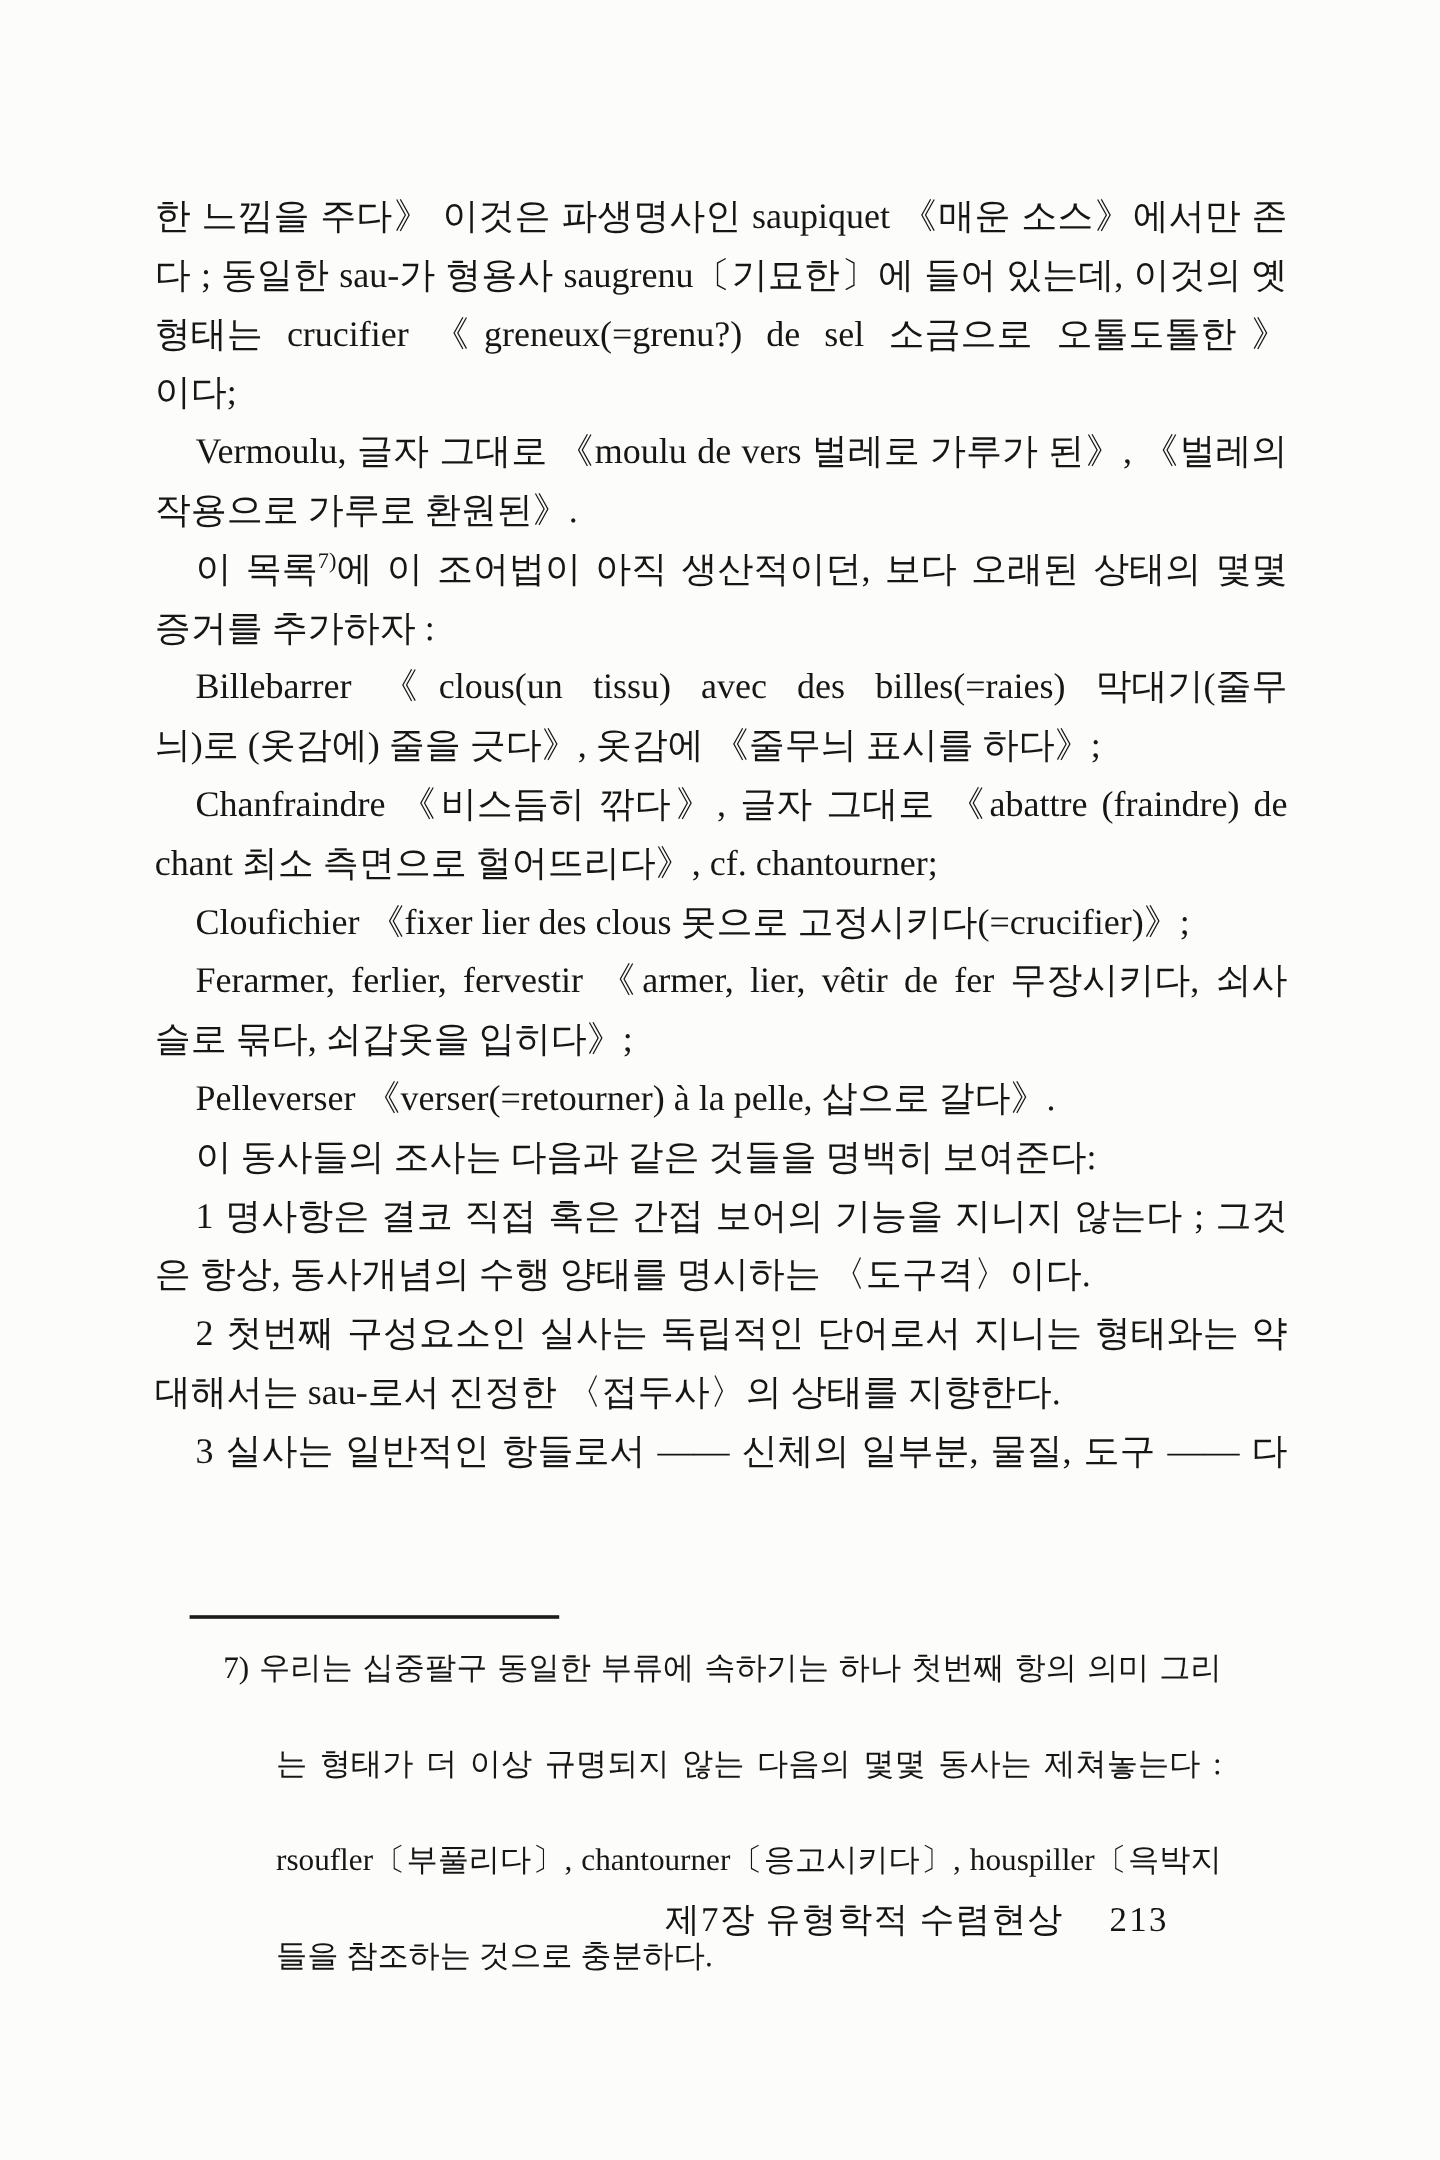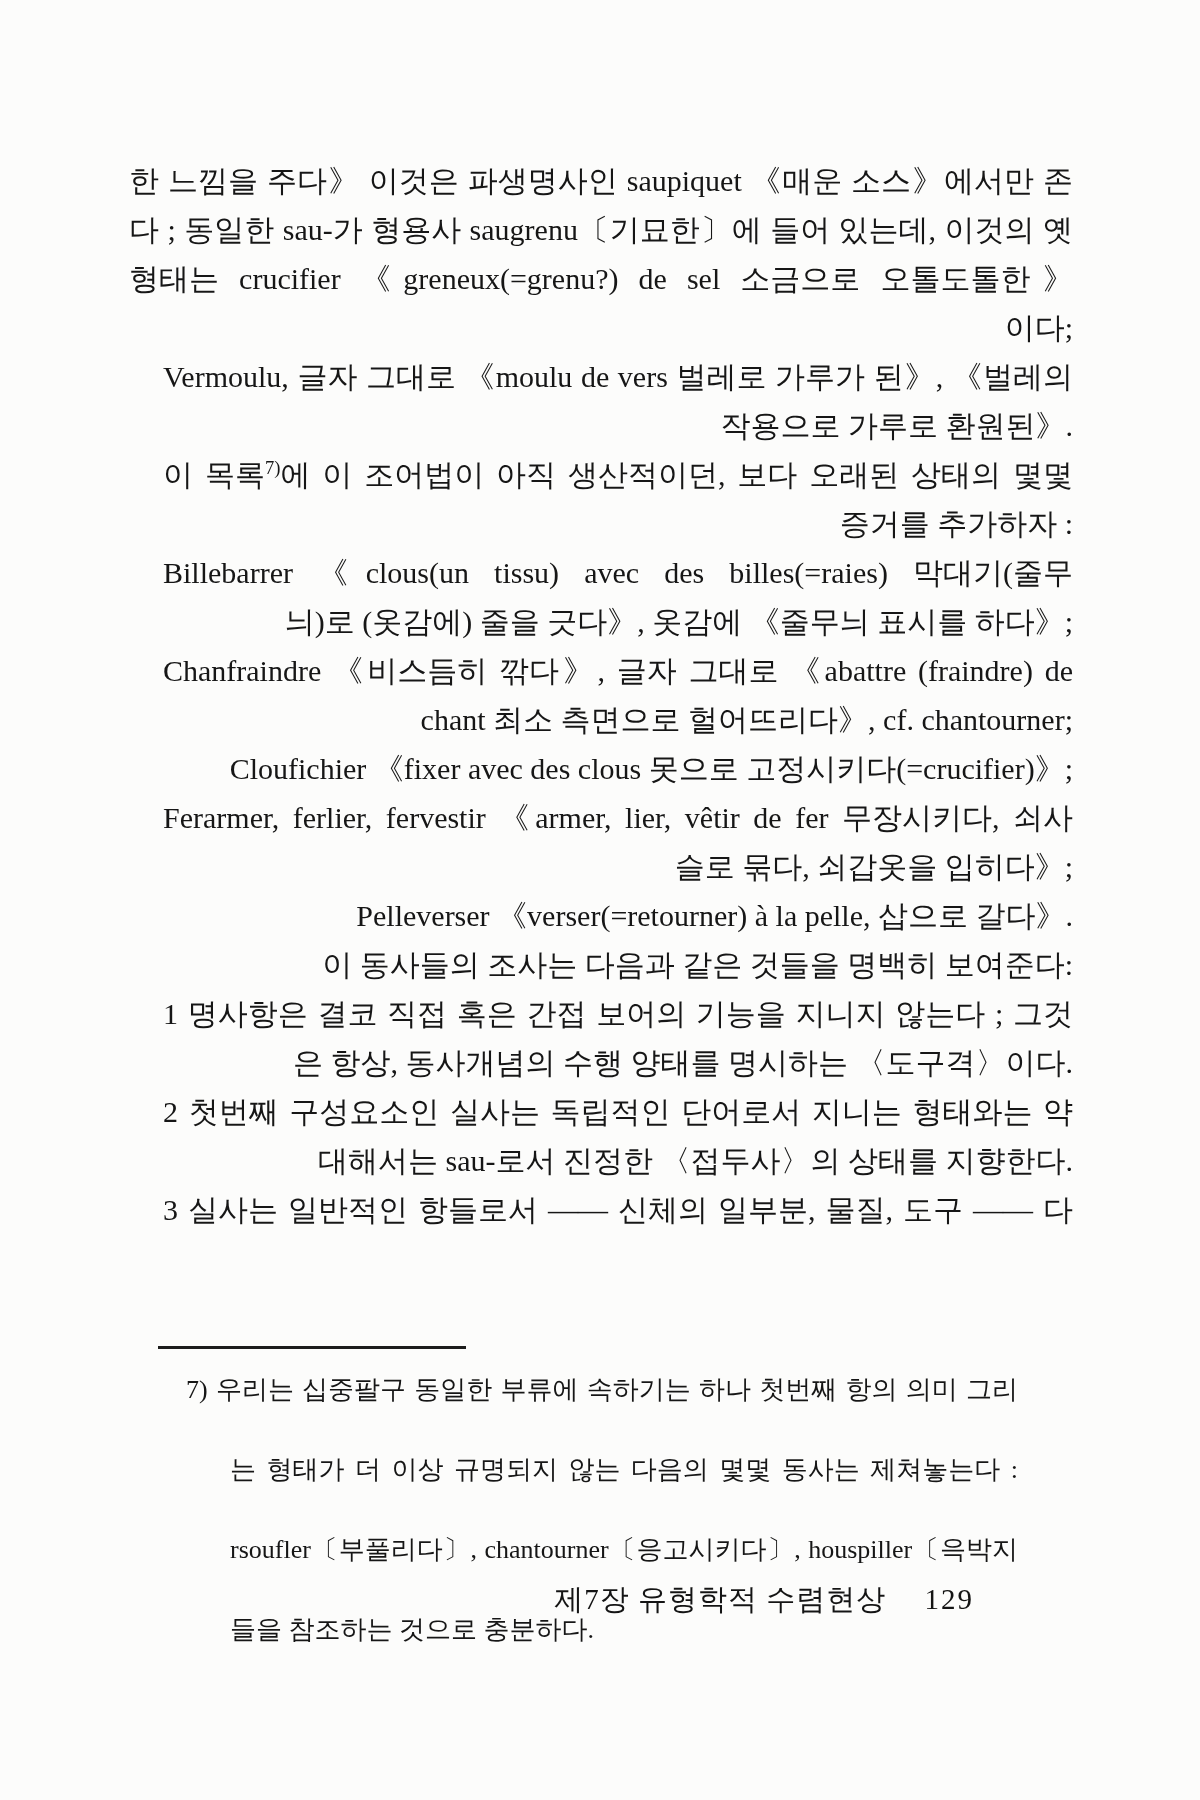--- a/index.html
+++ b/index.html
@@ -18,21 +18,20 @@
     left: 129px;
     top: 156px;
     width: 944px;
     font-size: 30px;
   }
   .line {
     line-height: 49px;
     height: 49px;
     overflow: hidden;
     white-space: normal;
-    text-align: right;
   }
   .line.just { text-align: justify; text-align-last: justify; }
   .line.ind { text-indent: 34px; }
   .it { }
   .sup { vertical-align: super; font-size: 0.62em; line-height: 0; }
   .fn-rule {
     position: absolute;
     left: 158px;
     top: 1346px;
     width: 308px;
@@ -73,35 +72,35 @@
       <div class="line just"><span>형태는 </span><span class="it">crucifier</span><span> 《greneux(=grenu?) de sel 소금으로 오톨도톨한》</span></div>
       <div class="line"><span>이다;</span></div>
       <div class="line ind just"><span class="it">Vermoulu</span><span>, 글자 그대로 《moulu de vers 벌레로 가루가 된》, 《벌레의</span></div>
       <div class="line"><span>작용으로 가루로 환원된》.</span></div>
       <div class="line ind just"><span>이 목록</span><span class="sup">7)</span><span>에 이 조어법이 아직 생산적이던, 보다 오래된 상태의 몇몇</span></div>
       <div class="line"><span>증거를 추가하자 :</span></div>
       <div class="line ind just"><span class="it">Billebarrer</span><span> 《clous(un tissu) avec des billes(=raies) 막대기(줄무</span></div>
       <div class="line"><span>늬)로 (옷감에) 줄을 긋다》, 옷감에 《줄무늬 표시를 하다》;</span></div>
       <div class="line ind just"><span class="it">Chanfraindre</span><span> 《비스듬히 깎다》, 글자 그대로 《abattre (</span><span class="it">fraindre</span><span>) de</span></div>
       <div class="line"><span>chant 최소 측면으로 헐어뜨리다》, cf. </span><span class="it">chantourner</span><span>;</span></div>
-      <div class="line ind"><span class="it">Cloufichier</span><span> 《fixer avec des clous 못으로 고정시키다(=crucifier)》;</span></div>
+      <div class="line ind"><span class="it">Cloufichier</span><span> 《fixer lier des clous 못으로 고정시키다(=crucifier)》;</span></div>
       <div class="line ind just"><span class="it">Ferarmer, ferlier, fervestir</span><span> 《armer, lier, vêtir de fer 무장시키다, 쇠사</span></div>
       <div class="line"><span>슬로 묶다, 쇠갑옷을 입히다》;</span></div>
       <div class="line ind"><span class="it">Pelleverser</span><span> 《verser(=retourner) à la pelle, 삽으로 갈다》.</span></div>
       <div class="line ind"><span>이 동사들의 조사는 다음과 같은 것들을 명백히 보여준다:</span></div>
       <div class="line ind just"><span>1 명사항은 결코 직접 혹은 간접 보어의 기능을 지니지 않는다 ; 그것</span></div>
       <div class="line"><span>은 항상, 동사개념의 수행 양태를 명시하는 〈도구격〉이다.</span></div>
       <div class="line ind just"><span>2 첫번째 구성요소인 실사는 독립적인 단어로서 지니는 형태와는 약간</span></div>
       <div class="line"><span>대해서는 </span><span class="it">sau-</span><span>로서 진정한 〈접두사〉의 상태를 지향한다.</span></div>
       <div class="line ind just"><span>3 실사는 일반적인 항들로서 —— 신체의 일부분, 물질, 도구 —— 다양</span></div>
     </main>
   <div class="fn-rule"></div>
   <section class="footnote">
       <div class="fn-line just"><span>7) 우리는 십중팔구 동일한 부류에 속하기는 하나 첫번째 항의 의미 그리고 때로</span></div>
       <div class="fn-line cont just"><span>는 형태가 더 이상 규명되지 않는 다음의 몇몇 동사는 제쳐놓는다 : </span></div>
       <div class="fn-line cont just"><span class="it">rsoufler</span><span>〔부풀리다〕, </span><span class="it">chantourner</span><span>〔응고시키다〕, </span><span class="it">houspiller</span><span>〔윽박지르다〕. 어원사전</span></div>
       <div class="fn-line cont"><span>들을 참조하는 것으로 충분하다.</span></div>
     </section>
   <footer class="page-footer">
     <span>제7장 유형학적 수렴현상</span>
-    <span class="num">129</span>
+    <span class="num">213</span>
   </footer>
 </div>
 
 </body></html>

